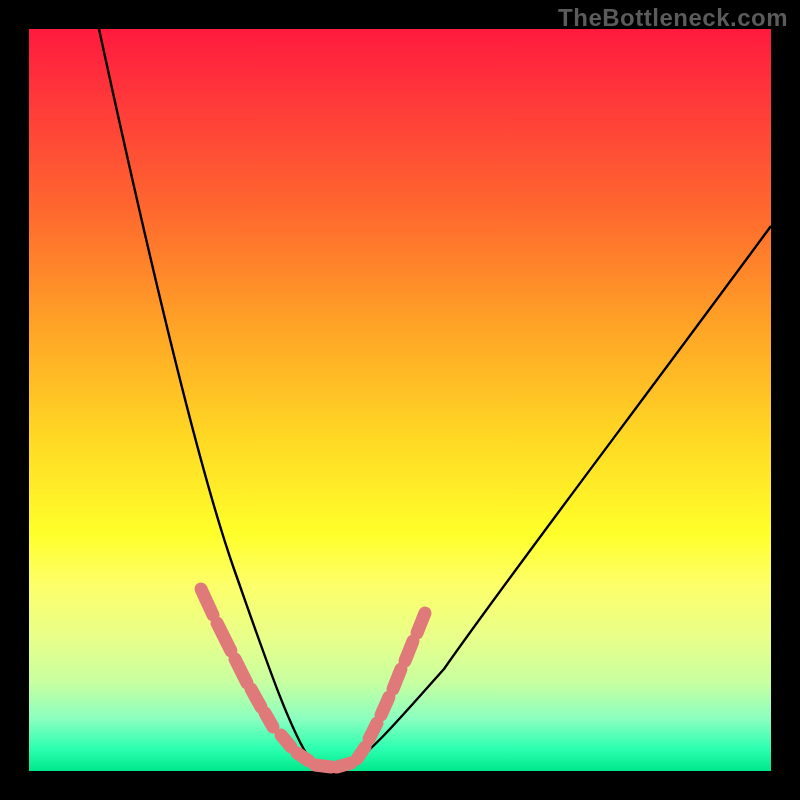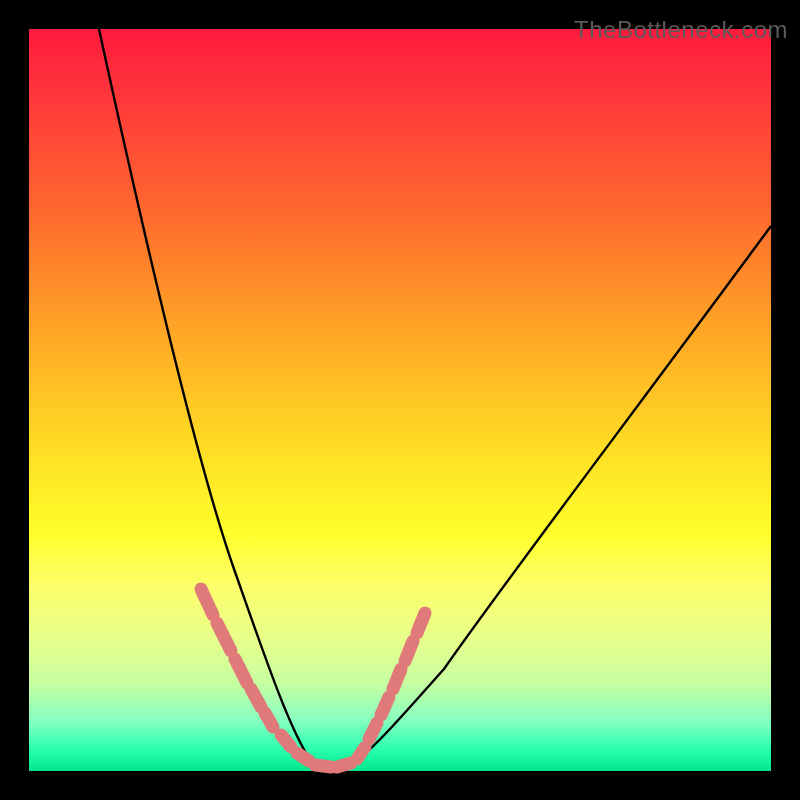--- a/index.html
+++ b/index.html
@@ -35,26 +35,26 @@
       #fdff6a 75%,
       #e8ff8a 82%,
       #c8ffa0 88%,
       #8affc0 93%,
       #2cffb0 97%,
       #00e88c 100%
     );
   }
   .watermark {
     position: absolute;
-    top: 16px;
+    top: 4px;
     right: 12px;
     color: #5b5b5b;
     font-size: 24px;
     letter-spacing: 0.5px;
-    font-weight: 400;
+    font-weight: 700;
   }
   svg.curve {
     position: absolute;
     left: 0;
     top: 0;
     width: 742px;
     height: 742px;
     overflow: visible;
   }
 </style>

